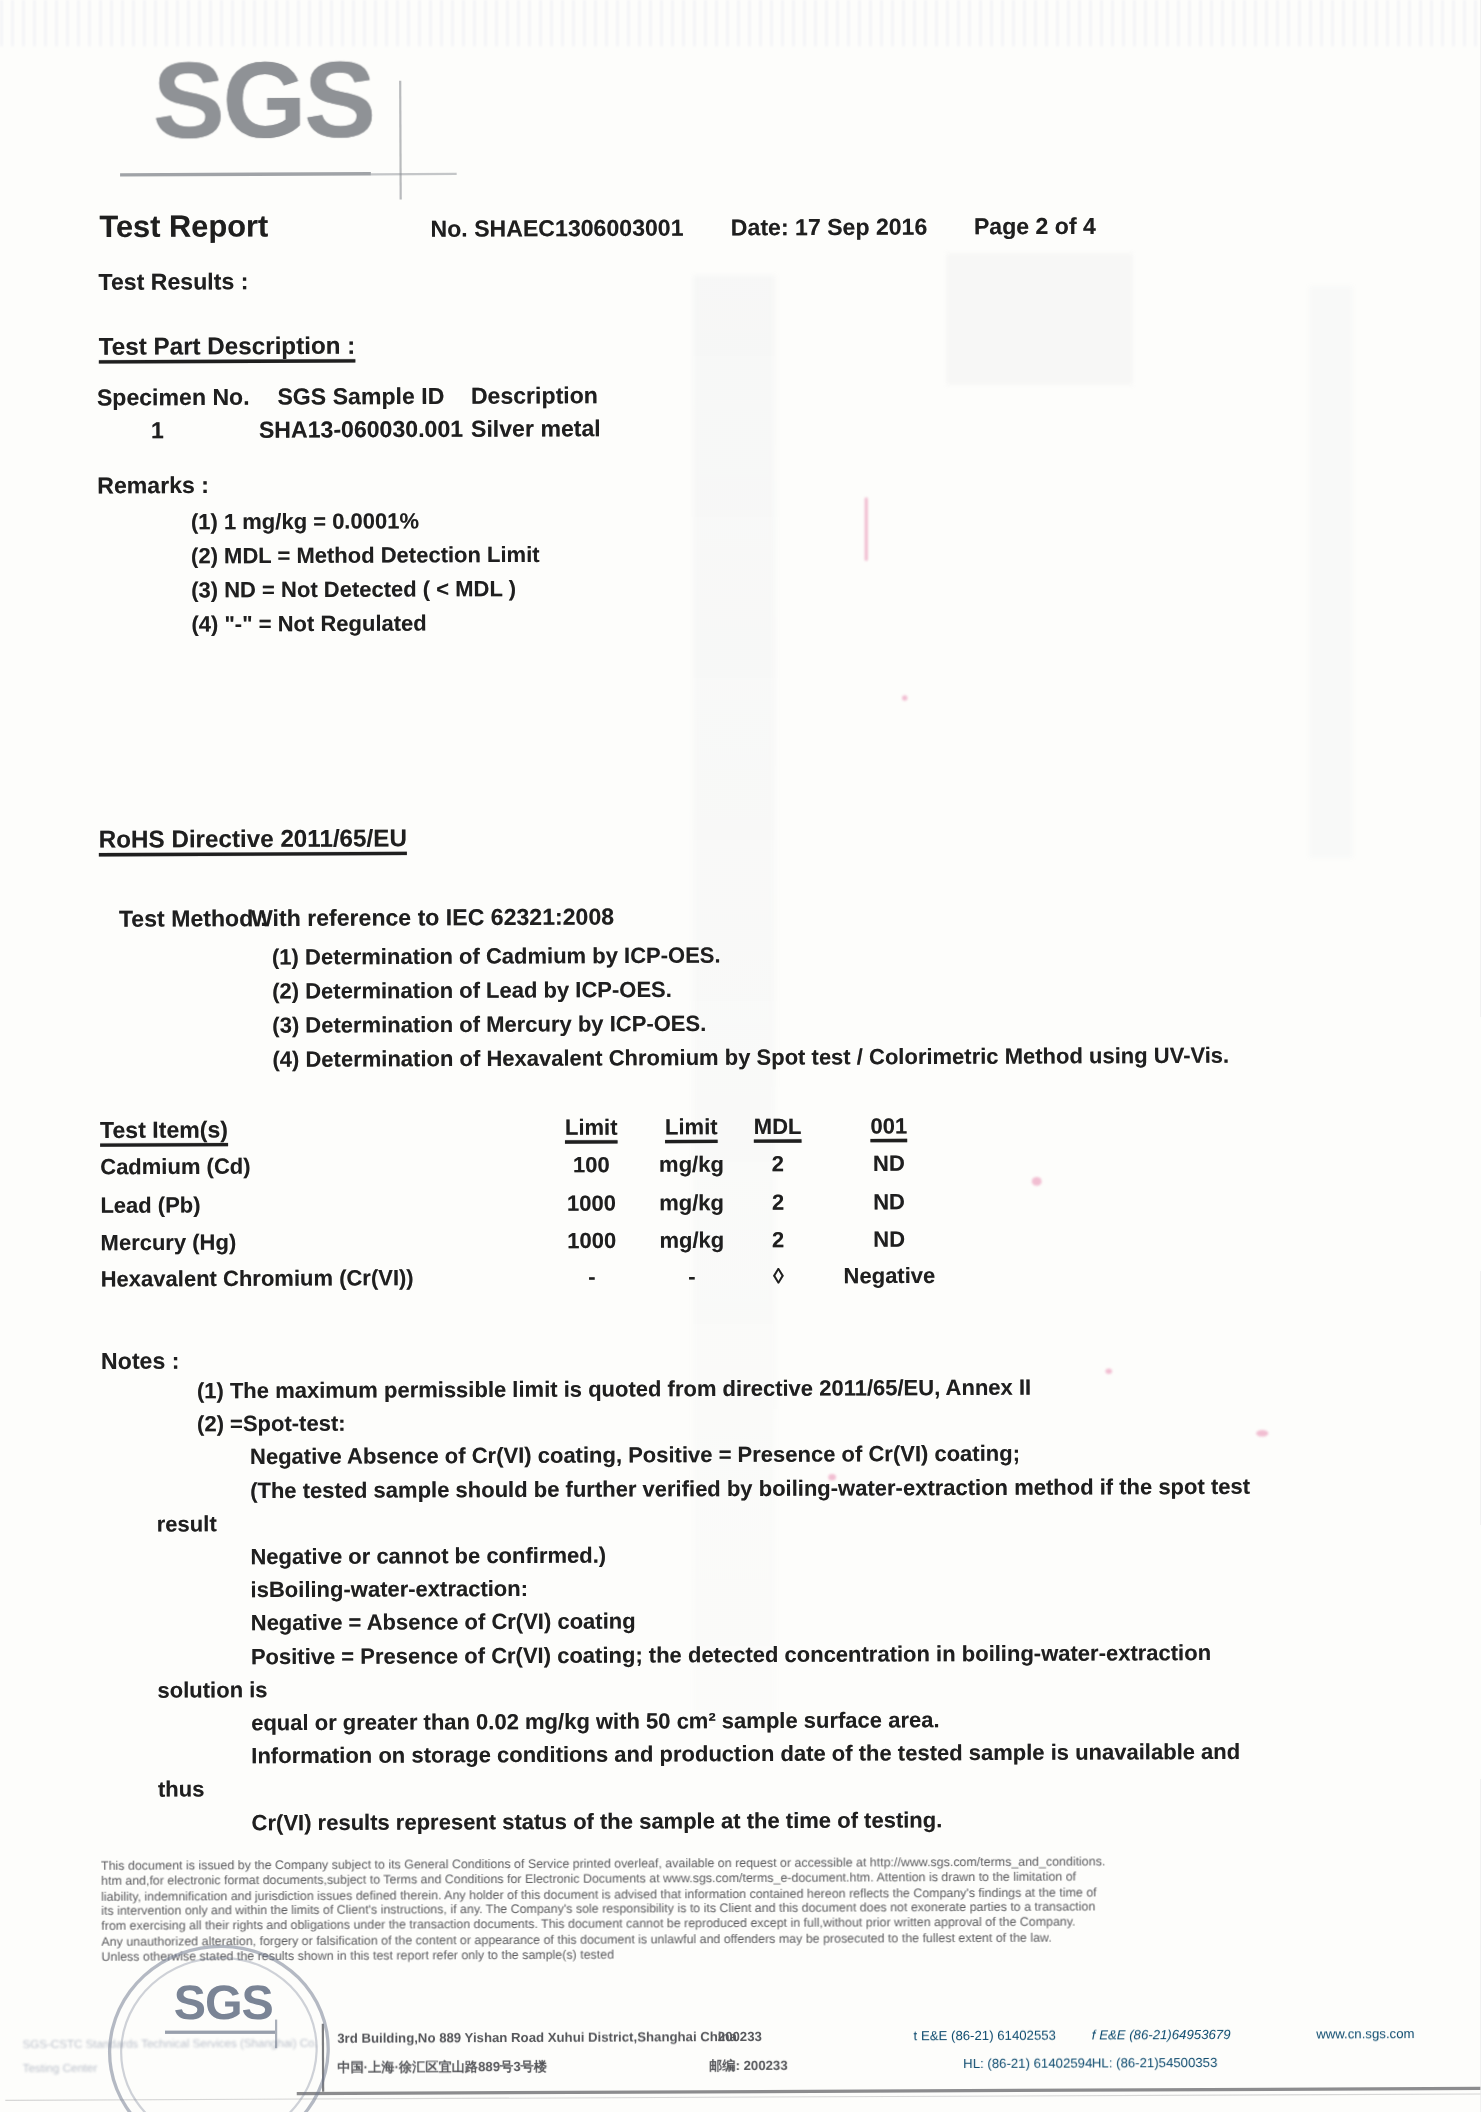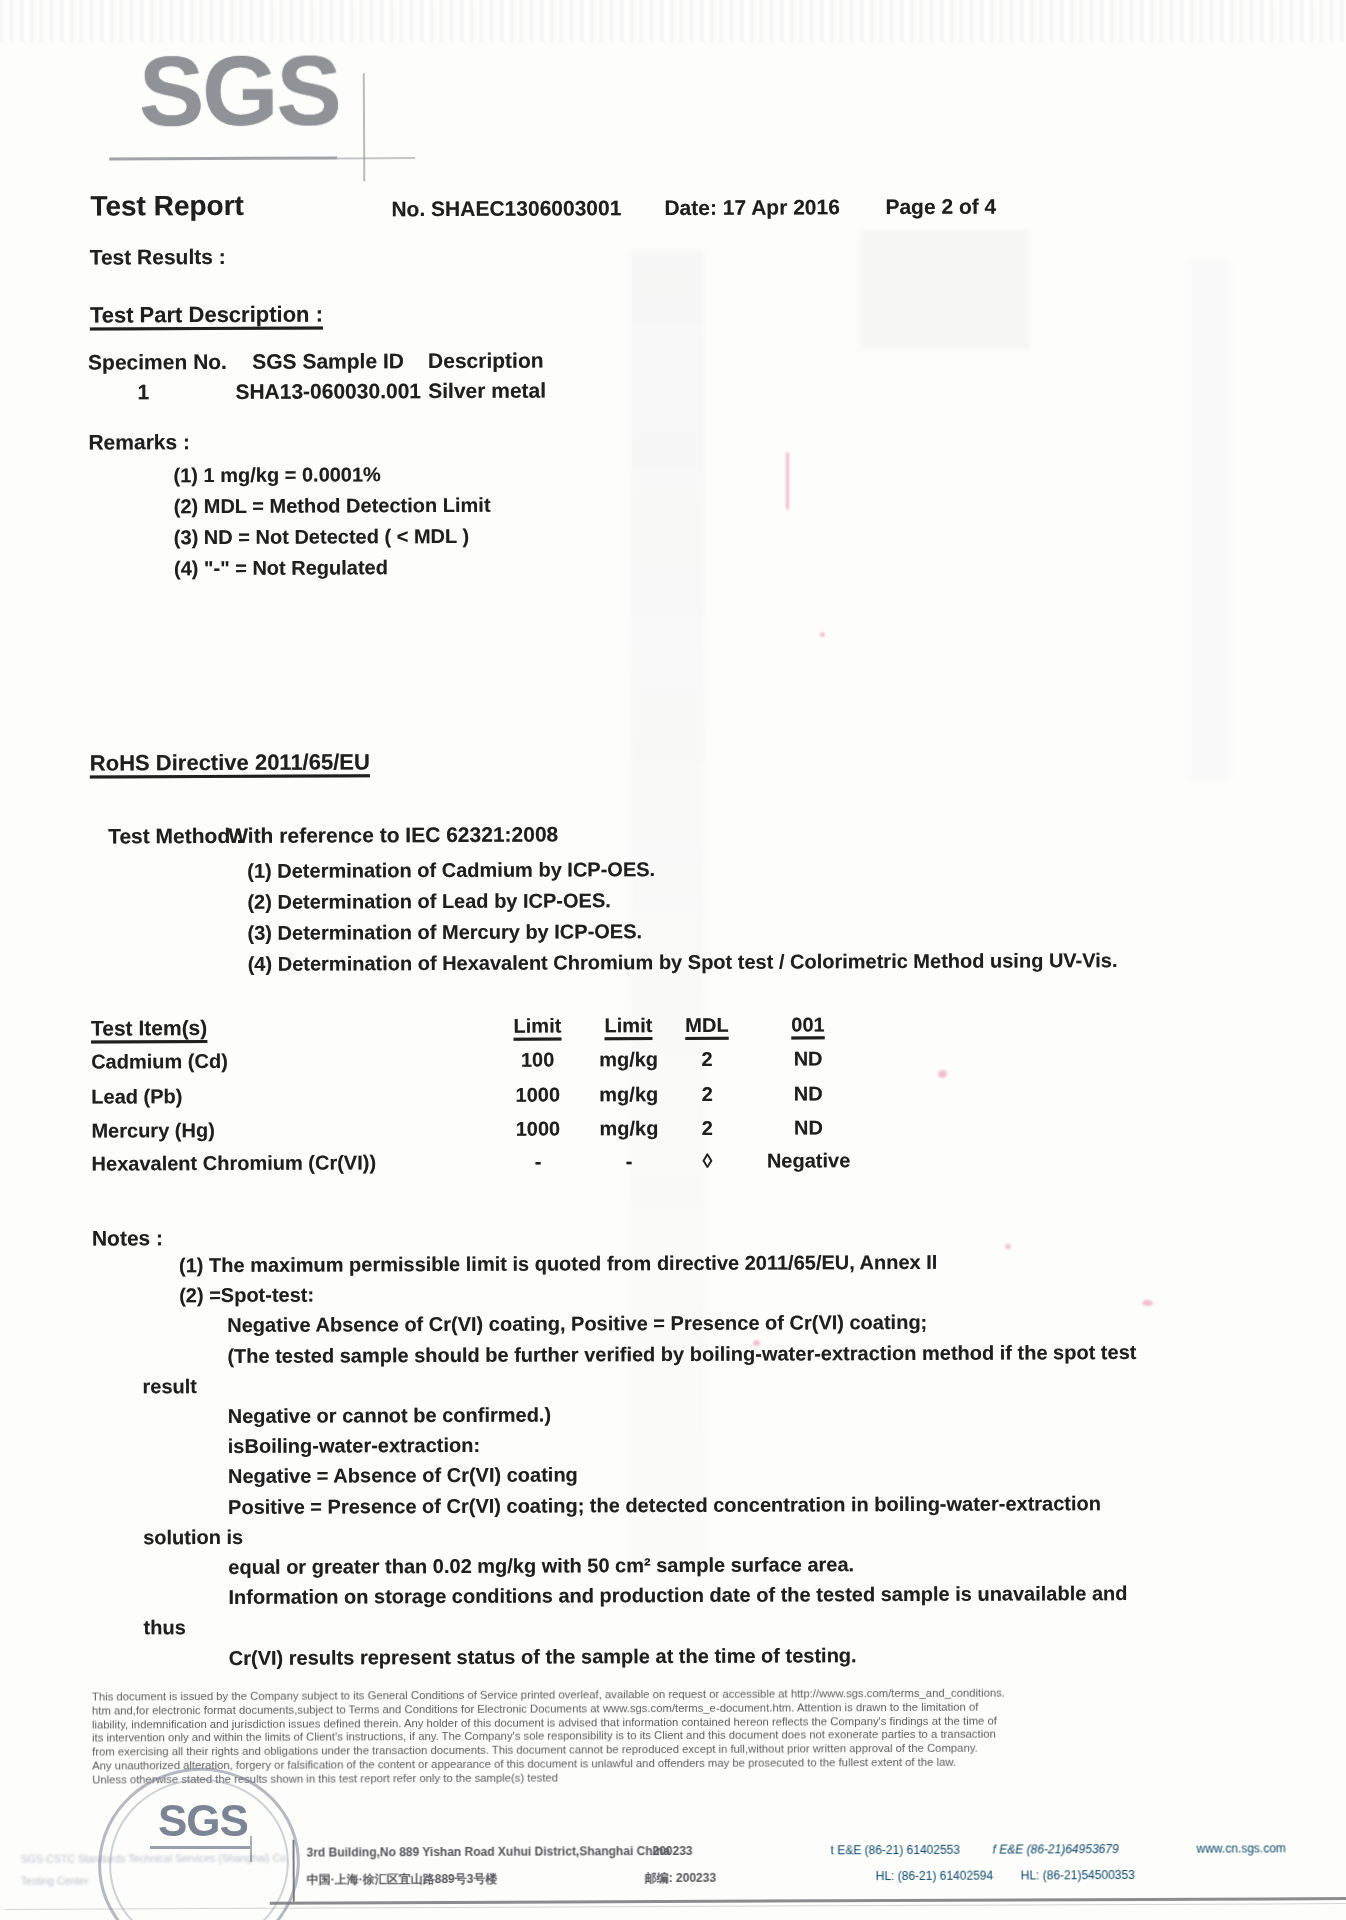--- a/index.html
+++ b/index.html
@@ -88,21 +88,21 @@
 
   <div class="doc">
 
     <div class="logo">SGS</div>
     <div class="logo-rule"></div>
     <div class="logo-rule2"></div>
     <div class="crop-v"></div>
 
     <div class="t fs28" style="left:93px; top:188px;text-align:center;">Test Report</div>
     <div class="t fs21" style="left:394px; top:196px;">No. SHAEC1306003001</div>
-    <div class="t fs21" style="left:667px; top:196px;">Date: 17 Apr 2016</div>
+    <div class="t fs21" style="left:667px; top:196px;">Date: 17 Sep 2016</div>
     <div class="t fs21" style="left:888px; top:196px;">Page 2 of 4</div>
 
     <div class="t fs21" style="left:92px; top:243px;">Test Results :</div>
     <div class="t fs22 u" style="left:92px; top:300px;">Test Part Description :</div>
 
     <div class="spec-grid" style="top:348px;">
       <div>Specimen No.</div>
       <div class="c">SGS Sample ID</div>
       <div>Description</div>
     </div>
@@ -197,21 +197,21 @@
     <div class="faint-co" style="left:16px; top:1846px;">SGS-CSTC Standards Technical Services (Shanghai) Co.,Ltd</div>
     <div class="faint-co" style="left:16px; top:1868px;">Testing Center</div>
     <div class="vline"></div>
     <div class="bb" style="left:302px; top:1844px;">3rd Building,No 889 Yishan Road Xuhui District,Shanghai China</div>
     <div class="bb" style="left:648px; top:1844px;">200233</div>
     <div class="bb" style="left:302px; top:1870px;">中国·上海·徐汇区宜山路889号3号楼</div>
     <div class="bb" style="left:640px; top:1870px;">邮编: 200233</div>
     <div class="bb bb-light" style="left:826px; top:1844px;">t E&amp;E (86-21) 61402553</div>
     <div class="bb bb-light" style="left:988px; top:1844px;font-style:italic;">f E&amp;E (86-21)64953679</div>
     <div class="bb bb-light" style="left:871px; top:1870px;">HL: (86-21) 61402594</div>
-    <div class="bb bb-light" style="left:988px; top:1870px;padding-left:28px;">HL: (86-21)54500353</div>
+    <div class="bb bb-light" style="left:988px; top:1870px;">HL: (86-21)54500353</div>
     <div class="bb bb-light" style="left:1192px; top:1844px;">www.cn.sgs.com</div>
     <div class="bb bb-light" style="left:1182px; top:1936px;">e  sgs.china@sgs.com</div>
     <div class="hrule1"></div>
     <div class="hrule2"></div>
 
   </div>
 
   <div class="stamp-ring">
     <div class="stamp-ring-inner"></div>
   </div>

